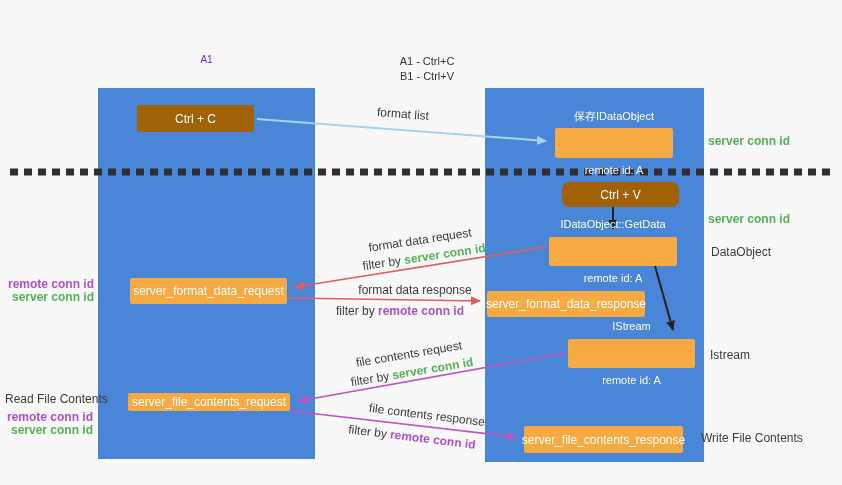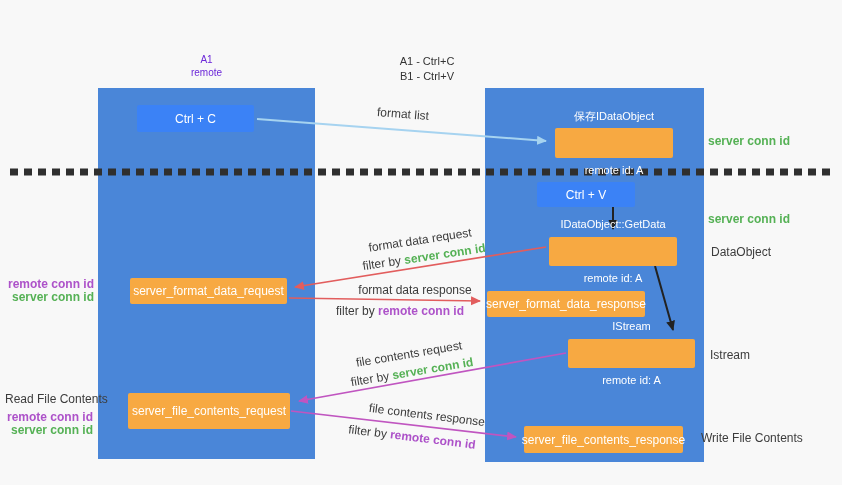--- a/index.html
+++ b/index.html
@@ -9,21 +9,21 @@
   }
   .title{position:absolute;left:12px;right:0;top:10px;text-align:center;
     font-size:11px;color:#333;line-height:1.35;margin-top:44px;}
   .col-header{position:absolute;top:54px;text-align:center;font-size:10px;
     color:#6d28d9;line-height:1.25;}
   .lifeline{position:absolute;background:#4a86d8;}
   svg.overlay{position:absolute;left:0;top:0;pointer-events:none;}
   .box{position:absolute;display:flex;flex-direction:column;align-items:center;
     justify-content:center;color:#fff;text-align:center;border-radius:2px;
     font-size:12px;}
-  .box.green{background:#3b82f6;}
+  .box.green{background:#a16207;}
   .box.orange{background:#f7a942;}
   .box.two{font-size:11px;line-height:13px;gap:41px;}
   .alabel{position:absolute;font-size:12px;color:#3c3c3c;white-space:nowrap;}
   .side{position:absolute;font-size:12px;color:#3c3c3c;white-space:nowrap;}
   .side.stack{line-height:13px;font-weight:bold;}
   .side.right-align{text-align:right;}
   .green-t{color:#55b155;font-weight:bold;}
   .purple-t{color:#ad52c9;font-weight:bold;}
 </style>
 </head>
@@ -31,21 +31,20 @@
 
 <div class="canvas">
 
   <div class="title">
     <div>A1 - Ctrl+C</div>
     <div>B1 - Ctrl+V</div>
   </div>
 
   <div class="col-header" style="left:98px;width:217px;">
     <div>A1</div>
-    <div>remote</div>
   </div>
 
   <div class="lifeline" style="left:98px;top:88px;width:217px;height:371px;"></div>
   <div class="lifeline" style="left:485px;top:88px;width:219px;height:374px;"></div>
 
   <svg class="overlay" width="842" height="485" viewBox="0 0 842 485">
     <defs>
       <marker id="ah-blue" markerUnits="userSpaceOnUse" markerWidth="12" markerHeight="10" refX="9" refY="4.5" orient="auto">
         <path d="M0,0 L10,4.5 L0,9 Z" fill="#a6d3f0"></path>
       </marker>
@@ -71,37 +70,37 @@
     <line x1="291" y1="411" x2="516" y2="437" stroke="#c055c0" stroke-width="1.7" marker-end="url(#ah-magenta)"></line>
   </svg>
 
   <div class="box green" style="left:137px;top:105px;width:117px;height:27px;">Ctrl + C</div>
 
   <div class="box orange two" style="left:555px;top:128px;width:118px;height:30px;">
     <div>保存IDataObject</div>
     <div>remote id: A</div>
   </div>
 
-  <div class="box green" style="left:537px;top:182px;width:98px;height:25px;">Ctrl + V</div>
+  <div class="box green" style="left:562px;top:182px;width:117px;height:25px;border-radius:7px;">Ctrl + V</div>
 
   <div class="box orange two" style="left:549px;top:237px;width:128px;height:29px;">
     <div>IDataObject::GetData</div>
     <div>remote id: A</div>
   </div>
 
   <div class="box orange" style="left:487px;top:291px;width:158px;height:26px;">server_format_data_response</div>
 
   <div class="box orange" style="left:130px;top:278px;width:157px;height:26px;">server_format_data_request</div>
 
   <div class="box orange two" style="left:568px;top:339px;width:127px;height:29px;">
     <div>IStream</div>
     <div>remote id: A</div>
   </div>
 
-  <div class="box orange" style="left:128px;top:393px;width:162px;height:36px;">server_file_contents_request</div>
+  <div class="box orange" style="left:128px;top:393px;width:162px;height:18px;">server_file_contents_request</div>
 
   <div class="box orange" style="left:524px;top:426px;width:159px;height:27px;">server_file_contents_response</div>
 
   <div class="alabel" style="left:403px;top:114px;transform:translate(-50%,-50%) rotate(4.5deg);">format list</div>
 
   <div class="alabel" style="left:420px;top:240px;transform:translate(-50%,-50%) rotate(-8.5deg);">format data request</div>
   <div class="alabel" style="left:424px;top:257px;transform:translate(-50%,-50%) rotate(-8.5deg);">
     <span>filter by </span><span class="green-t">server conn id</span>
   </div>
 

